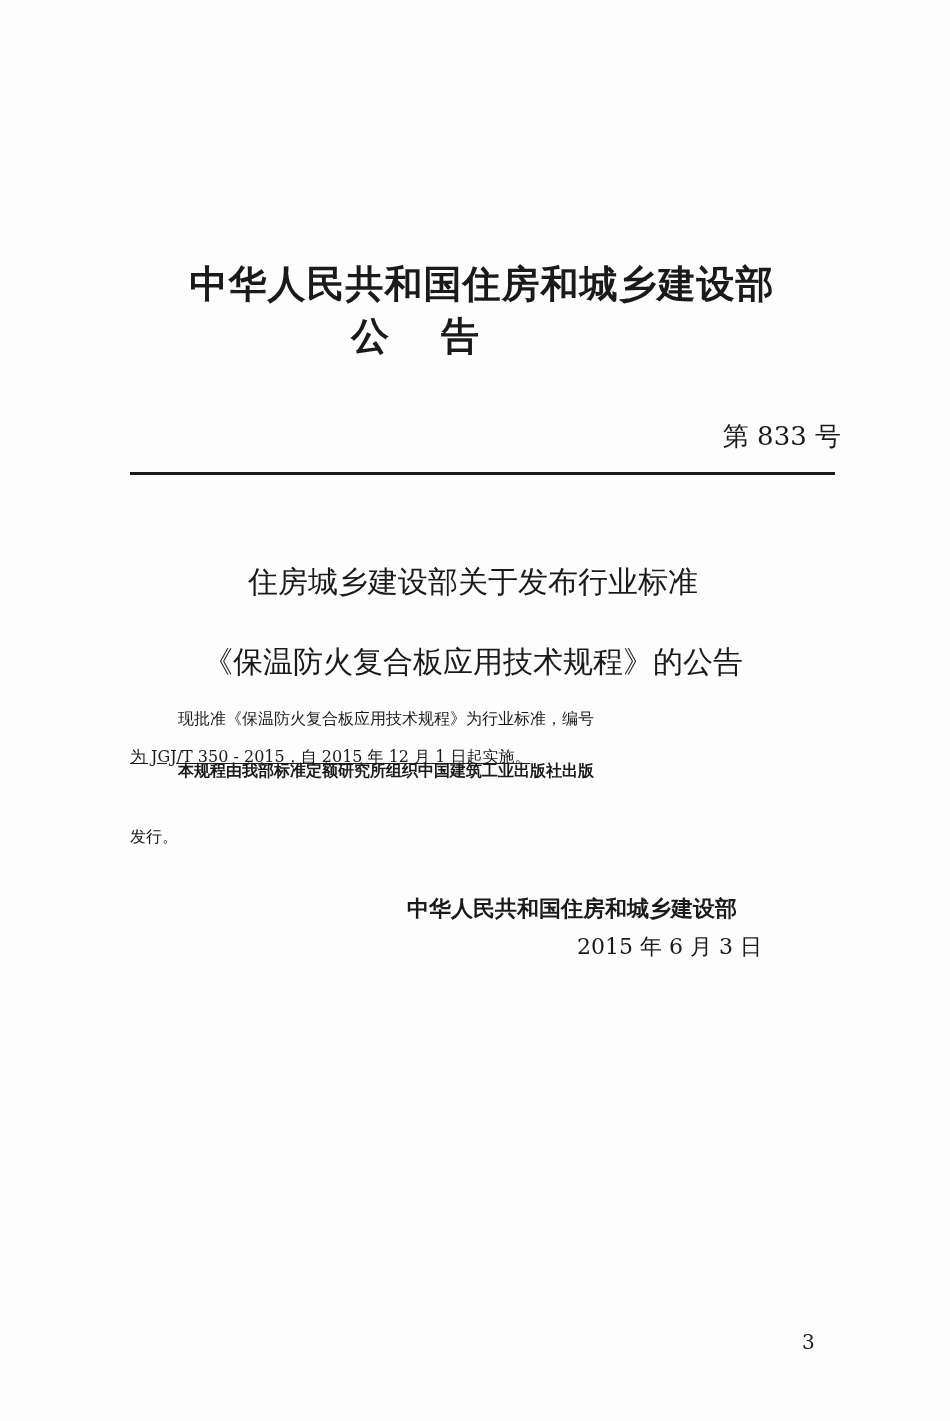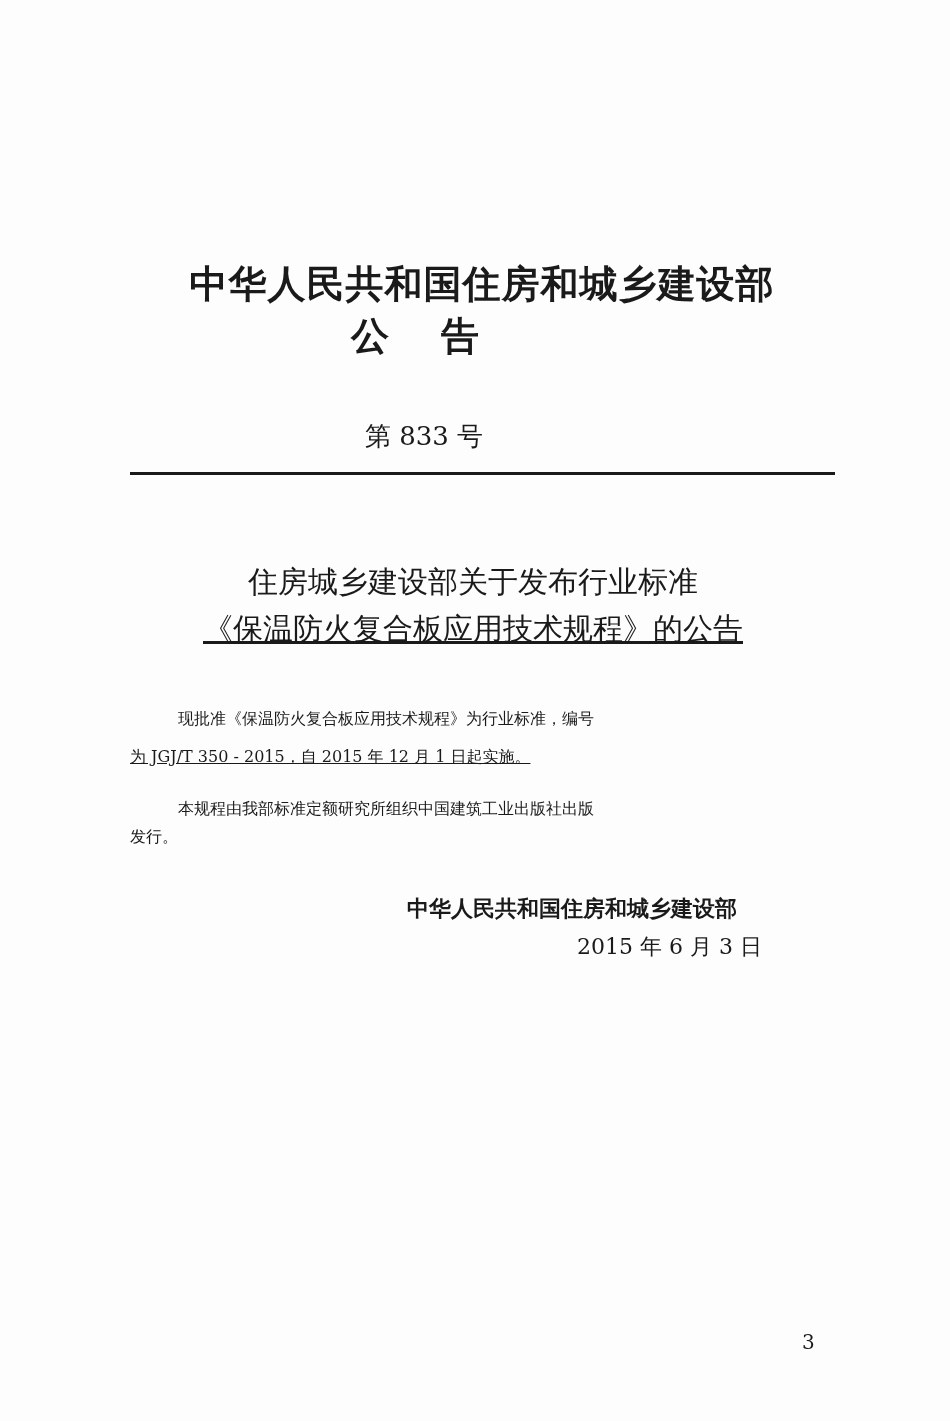--- a/index.html
+++ b/index.html
@@ -11,29 +11,29 @@
     .title1 {
       left: 0; width: 950px; top: 258px; text-align: center;
       font-family: "DejaVu Sans", sans-serif; font-weight: bold; font-size: 38px; letter-spacing: 1px; line-height: 52px;
     }
     .title2 {
       left: 0; width: 816px; top: 310px; text-align: center;
       font-family: "DejaVu Sans", sans-serif; font-weight: bold; font-size: 38px; line-height: 52px;
       word-spacing: 0;
     }
     .title2 span { display: inline-block; margin: 0 26px; }
-    .docnum { left: 0; width: 834px; top: 418px; text-align: center; font-size: 26px; line-height: 36px; }
+    .docnum { left: 0; width: 834px; top: 418px; text-align: right; font-size: 26px; line-height: 36px; }
     .rule { left: 123px; width: 705px; top: 472px; height: 3px; background: #1a1a1a; }
     .head1, .head2 { left: 0; width: 932px; text-align: center; font-size: 30px; line-height: 44px; }
     .head1 { top: 560px; }
-    .head2 { top: 607px; text-decoration: underline; }
+    .head2 { top: 640px; }
     .para { left: 123px; width: 710px; font-size: 16px; line-height: 38px; }
     .p1a { top: 700px; text-indent: 48px; }
     .p1b { top: 738px; text-decoration: underline; }
-    .p2a { top: 790px; text-indent: 48px; }
+    .p2a { top: 752px; text-indent: 48px; font-weight: bold; }
     .p2b { top: 818px; }
     .sign { left: 400px; top: 892px; font-family: "DejaVu Sans", sans-serif; font-weight: bold; font-size: 22px; line-height: 34px; }
     .date { left: 570px; top: 930px; font-size: 22px; line-height: 34px; }
     .pagenum { left: 795px; top: 1328px; font-size: 20px; line-height: 28px; }
   </style>
 </head>
 <body>
 
 <div class="abs title1">中华人民共和国住房和城乡建设部</div>
 <div class="abs title2">

